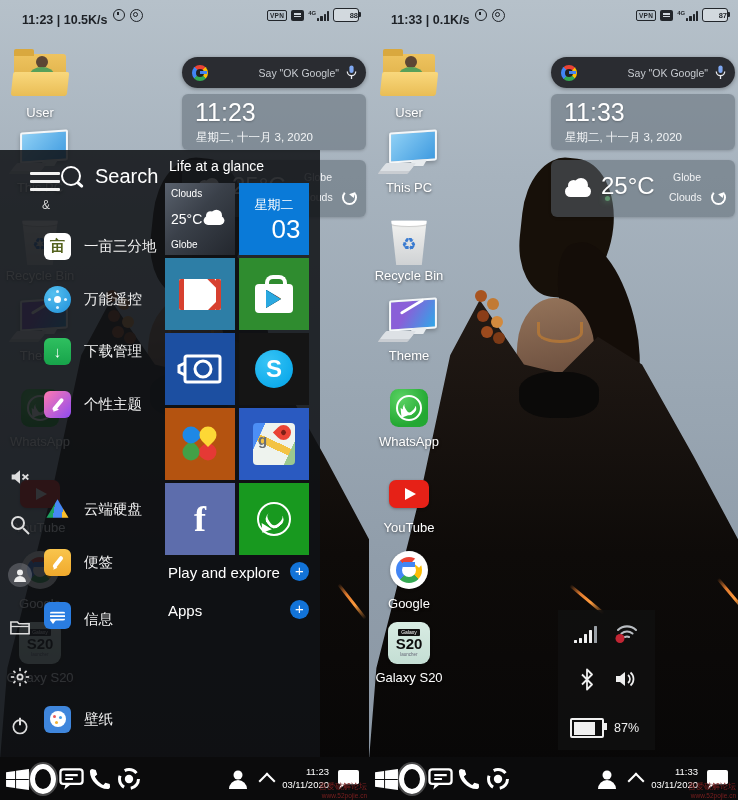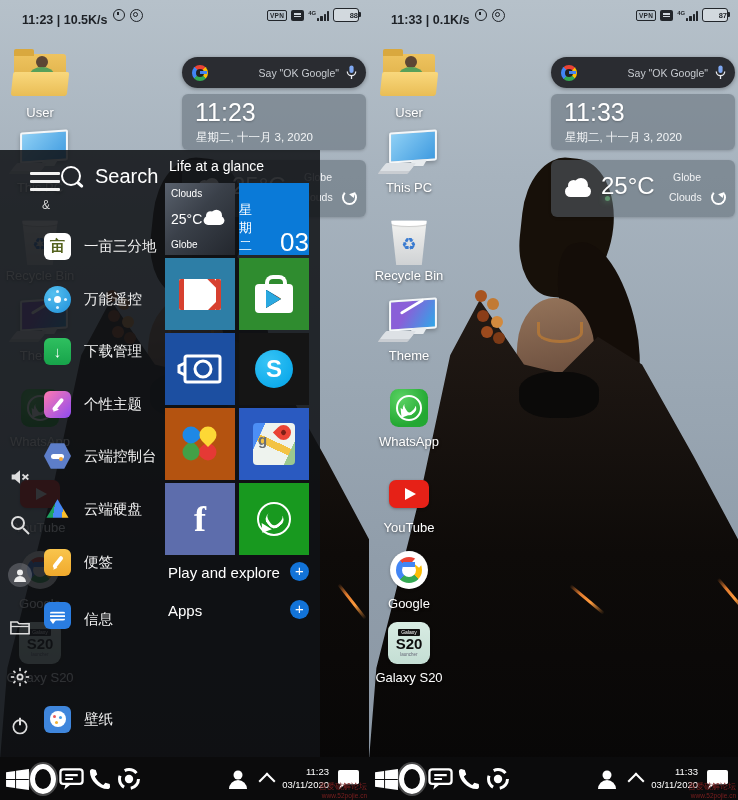--- a/index.html
+++ b/index.html
@@ -158,21 +158,21 @@
   
   .tiles-title{position:absolute;left:169px;top:8px;font-size:14px;color:#fff;}
   .tile{position:absolute;width:70px;height:72px;overflow:hidden;display:flex;align-items:center;justify-content:center;}
   .tile.c1{left:165px;} .tile.c2{left:239px;}
   .tile.r1{top:33px;} .tile.r2{top:108px;} .tile.r3{top:183px;} .tile.r4{top:258px;} .tile.r5{top:333px;}
   .t-weather{background:linear-gradient(135deg,#59616d,#3a4049 45%,#23272e);display:block;}
   .tw-cond{position:absolute;left:6px;top:5px;font-size:10px;color:#fff;}
   .tw-temp{position:absolute;left:6px;top:28px;font-size:14px;color:#fff;}
   .tw-loc{position:absolute;left:6px;bottom:5px;font-size:10px;color:#fff;}
   .tw-cloud{position:absolute;right:8px;top:32px;transform:scale(.8);}
-  .t-cal{background:#0a7ad8;display:flex;align-items:flex-end;justify-content:center;gap:2px;}
+  .t-cal{background:#0a7ad8;display:flex;flex-direction:column;align-items:center;justify-content:center;gap:2px;}
   .tc-week{font-size:13px;color:#fff;}
   .tc-day{font-size:26px;color:#fff;line-height:1;margin-left:24px;}
   .t-gmail{background:#2d7ea6;} .gmail-env{width:42px;height:31px;background:#fff;border-radius:2px;position:relative;overflow:hidden;}
   .gmail-env::before{content:"";position:absolute;left:2px;top:2px;width:27px;height:27px;border-top:5px solid #d7402f;border-right:5px solid #d7402f;transform:rotate(45deg) translate(6px,-9px);}
   .gmail-env::after{content:"";position:absolute;left:0;top:0;width:5px;height:100%;background:#d7402f;box-shadow:37px 0 0 #d7402f;}
   .t-play{background:#2f8c2f;} .play-bag{position:relative;width:38px;height:29px;background:#fff;border-radius:4px;margin-top:8px;}
   .play-bag::before{content:"";position:absolute;left:10px;top:-9px;width:14px;height:10px;border:4px solid #fff;border-bottom:none;border-radius:8px 8px 0 0;}
   .play-bag::after{content:"";position:absolute;left:11px;top:6px;width:0;height:0;border-left:15px solid #2aa8e0;border-top:9px solid transparent;border-bottom:9px solid transparent;
     border-left-color:#2aa8e0;filter:drop-shadow(0 0 0 #000);}
   .play-tri{position:absolute;left:11px;top:6px;width:15px;height:18px;clip-path:polygon(0 0,100% 50%,0 100%);background:linear-gradient(140deg,#29b6f0 25%,#ea4335 50%,#ffc107 70%,#34a853 100%);}
@@ -381,24 +381,20 @@
     <div class="mrow" style="top:186px;">
       <span class="ai ai-down">
             <b>↓</b>
           </span>
       <span class="mrow-lbl">下载管理</span>
         </div>
     <div class="mrow" style="top:239px;">
       <span class="ai ai-theme"></span>
       <span class="mrow-lbl">个性主题</span>
         </div>
-    <div class="mrow" style="top:291px;">
-      <span class="ai ai-gcc"></span>
-      <span class="mrow-lbl">云端控制台</span>
-        </div>
     <div class="mrow" style="top:344px;">
       <span class="ai ai-drive"></span>
       <span class="mrow-lbl">云端硬盘</span>
         </div>
     <div class="mrow" style="top:397px;">
       <span class="ai ai-notes"></span>
       <span class="mrow-lbl">便签</span>
         </div>
     <div class="mrow" style="top:449px;align-items:flex-end;">
       <span class="ai ai-msg"></span>
@@ -696,20 +692,45 @@
     <div class="cw-date">星期二, 十一月 3, 2020</div>
   </div>
   <div class="widget weatherw">
     <div class="cloud ww-cloud"></div>
     <div class="ww-temp">25°C</div>
     <div class="ww-loc">Globe</div>
     <div class="ww-cond">Clouds</div>
     <div class="refresh"></div>
   </div>
 
+  <div class="acp">
+    <div class="ac-bars">
+          <i></i>
+          <i></i>
+          <i></i>
+          <i></i>
+          <i></i>
+        </div>
+    <div class="abs" style="left:56px;top:12px;">
+      <svg width="26" height="22" viewBox="0 0 26 22">
+            <path d="M4 8a13 13 0 0118 0M7.5 11.5a8.5 8.5 0 0111 0M11 15a4.5 4.5 0 014 0" stroke="#b9bdc2" stroke-width="2.1" fill="none" stroke-linecap="round"></path>
+            <circle cx="6" cy="16.5" r="4.5" fill="#c22634"></circle>
+          </svg></div>
+    <div class="abs" style="left:22px;top:58px;">
+      <svg width="14" height="23" viewBox="0 0 14 23">
+            <path d="M2 6.5l10 10-5 5v-20l5 5-10 10" stroke="#eee" stroke-width="1.8" fill="none" stroke-linejoin="round"></path>
+          </svg></div>
+    <div class="abs" style="left:56px;top:59px;">
+      <svg width="24" height="20" viewBox="0 0 24 20">
+            <path d="M2 7v6h4l5 4V3L6 7H2z" fill="#eee"></path>
+            <path d="M14 6a5 5 0 010 8M16.5 3.5a8.5 8.5 0 010 13" stroke="#eee" stroke-width="1.7" fill="none"></path>
+          </svg></div>
+    <div class="ac-batt"></div>
+    <div class="ac-pct">87%</div>
+  </div>
 
   <div class="taskbar">
     <div class="tb-ic" style="left:4px;">
       <svg width="23" height="21" viewBox="0 0 24 22">
             <path fill="#fff" d="M0 3.5L9.5 2v8.5H0zM10.5 1.8L24 0v10.5H10.5zM0 11.5h9.5V20L0 18.5zM10.5 11.5H24V22l-13.5-1.8z"></path>
           </svg>
         </div>
     <div class="tb-ic" style="left:30px;">
           <div class="tb-ring"></div>
         </div>

